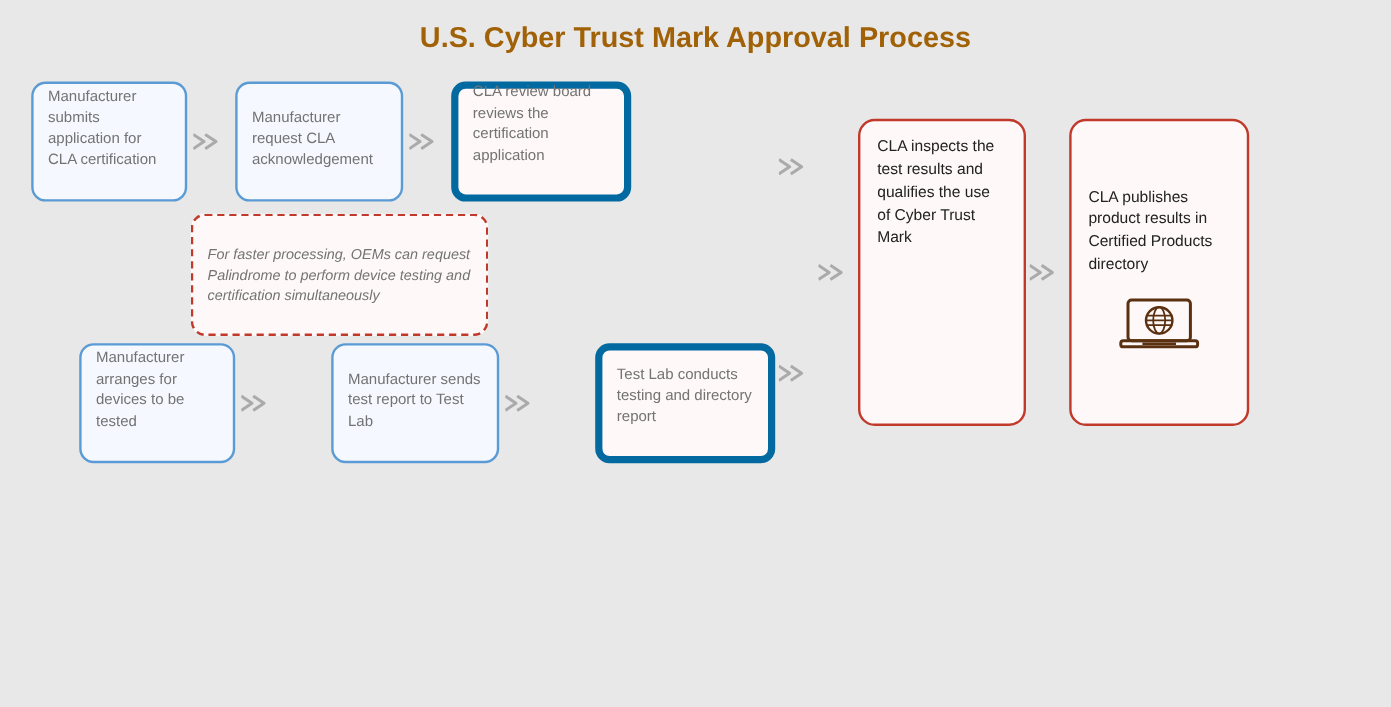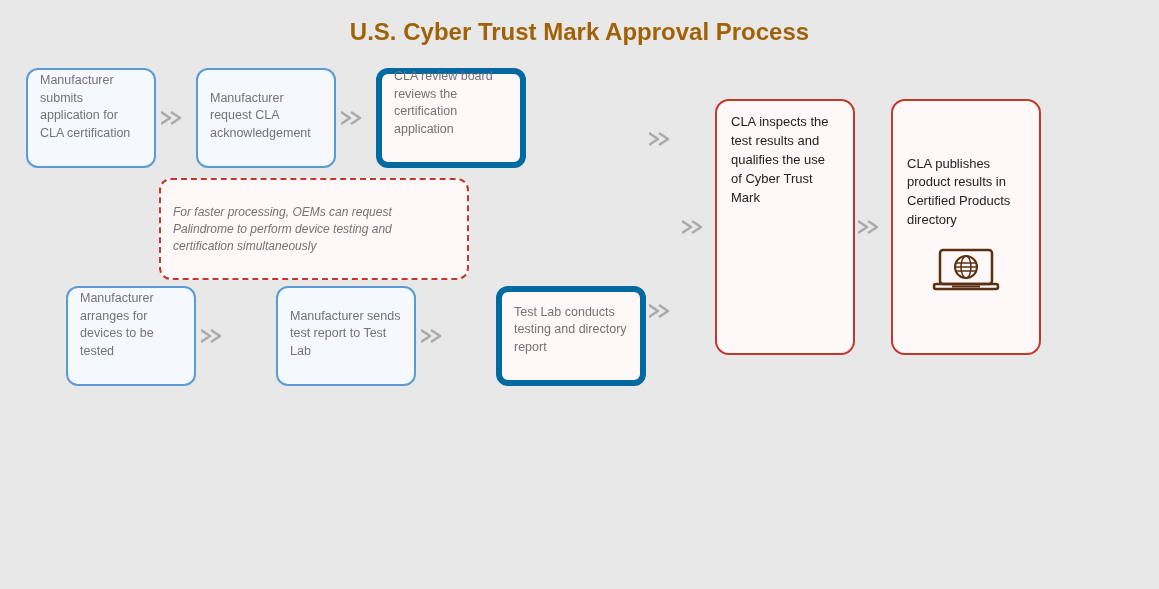--- a/index.html
+++ b/index.html
@@ -159,21 +159,21 @@
         </div>
         <div class="box box-red w150 h-top">
           <span>CLA review board reviews the certification application</span>
         </div>
       </div>
 
       <div class="note-area">
 
         <div style="display:flex;flex-direction:row;align-items:center;gap:3px;">
           <div style="width:130px;"></div>
-          <div class="box box-red-dashed" style="width:310px;font-size:12px;">
+          <div class="box box-red-dashed" style="width:248px;font-size:12px;">
             <span>For faster processing, OEMs can request Palindrome to perform device testing and certification simultaneously</span>
           </div>
         </div>
       </div>
 
       <div class="stacked-row">
         <div class="box box-blue w120 h-bot">
           <span>Manufacturer arranges for devices to be tested</span>
         </div>
         <div class="arrow">

